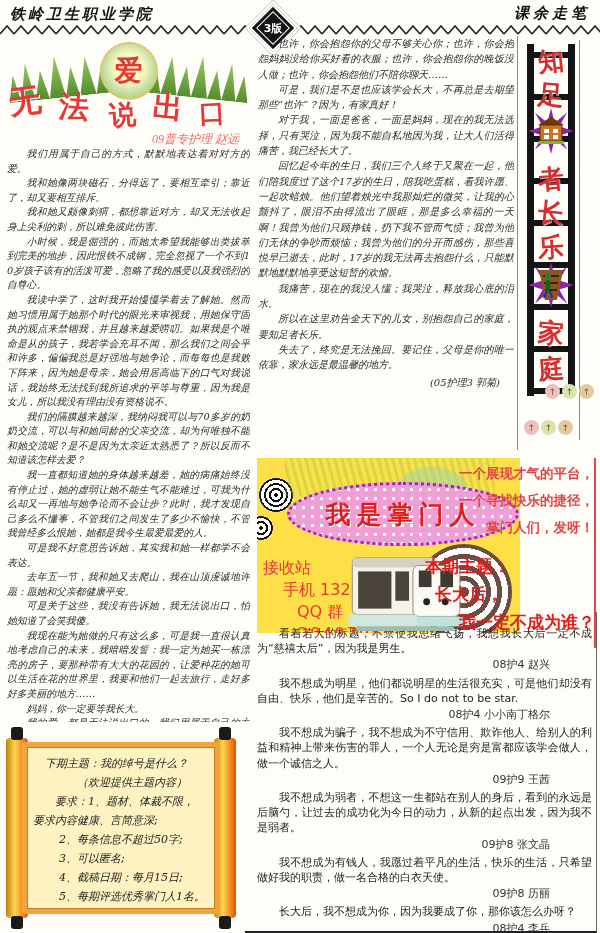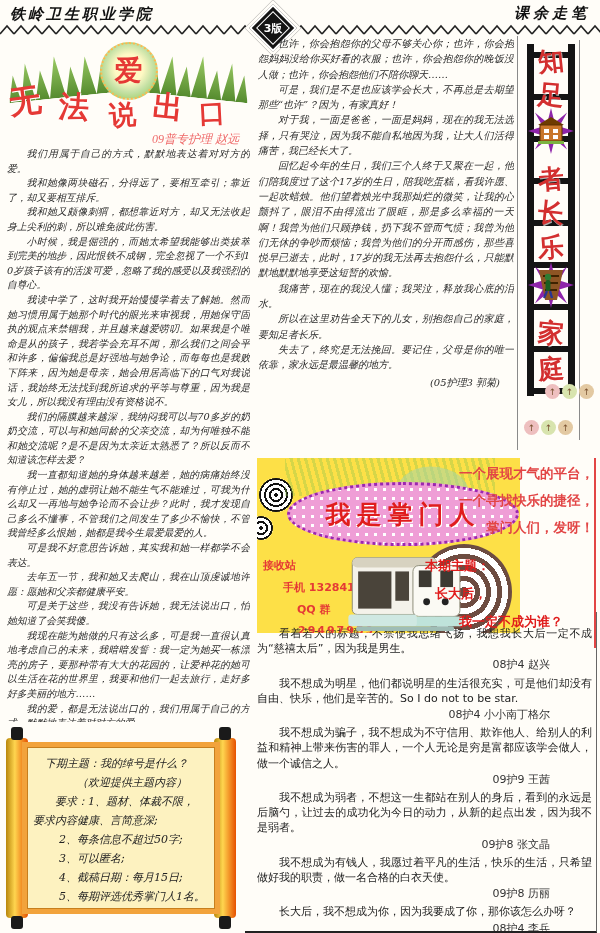--- a/index.html
+++ b/index.html
@@ -75,29 +75,29 @@
           background:repeating-radial-gradient(circle,#111 0 2px,#fff 2px 5px);}
   .spiral.small{left:-8px;top:58px;width:24px;height:24px;}
   .greenpatch{position:absolute;left:28px;top:0;width:210px;height:38px;
               background:repeating-linear-gradient(75deg,rgba(139,195,74,.35) 0 3px,transparent 3px 7px);}
   .leaf{position:absolute;right:52px;top:8px;width:72px;height:58px;background:#a5d6a7;opacity:.55;
         border-radius:60% 40% 55% 45%;transform:rotate(18deg);}
   .bubble{position:absolute;left:30px;top:24px;width:226px;height:58px;border-radius:50%;
           background-color:#ef9ed6;background-image:radial-gradient(circle,#fff 1.6px,transparent 2px);
           background-size:9px 9px;border:3px dotted #9c27b0;display:flex;align-items:center;justify-content:center;z-index:3;}
   .bubble-title{color:#e01d1d;font:bold 25px "DejaVu Serif",serif;letter-spacing:6px;text-shadow:1px 1px 0 #fff;white-space:nowrap;}
-  .contact{position:absolute;color:#e53935;font-size:11px;font-weight:bold;z-index:4;white-space:nowrap;}
+  .contact{position:absolute;color:#e53935;font-size:16px;font-weight:normal;z-index:4;white-space:nowrap;}
   .contact.c1{left:6px;top:100px;} .contact.c2{left:26px;top:122px;}
   .contact.c3{left:40px;top:144px;} .contact.c4{left:0;top:166px;letter-spacing:2px;margin-left:41px;}
   .rings{position:absolute;right:8px;top:86px;width:96px;height:96px;border-radius:50%;
          background:repeating-radial-gradient(circle,#6d4c41 0 5px,#fff 5px 11px);}
   .bus{position:absolute;left:88px;top:88px;width:130px;height:90px;z-index:4;}
   .promo-slogan{position:absolute;left:390px;top:460px;width:204px;text-align:right;color:#e24545;
                 font-size:13.5px;font-weight:bold;line-height:27px;z-index:5;}
-  .promo-topic{position:absolute;left:425px;top:552px;color:#e01d1d;font-size:13px;font-weight:bold;
+  .promo-topic{position:absolute;left:425px;top:552px;color:#e01d1d;font-size:17px;font-weight:bold;
                line-height:28px;z-index:5;white-space:nowrap;}
   .promo-topic div:nth-of-type(2){margin-left:10px;}
   .promo-topic div:nth-of-type(3){margin-left:34px;}
   .red-line{position:absolute;left:594px;top:458px;width:2px;height:190px;background:#e24545;}
   
   .subs{position:absolute;left:245px;top:612px;width:352px;height:321px;overflow:hidden;box-sizing:border-box;
         border-right:1px solid #666;border-bottom:2px solid #222;padding:14px 4px 0 12px;
         font-size:11px;line-height:15.2px;color:#222;}
   .sub-text{text-indent:2em;text-align:justify;word-break:break-all;}
   .sub-author{text-align:right;padding-right:42px;color:#333;margin:1px 0 3px;}
@@ -163,20 +163,21 @@
         <div class="para hw">我和她像两块磁石，分得远了，要相互牵引；靠近了，却又要相互排斥。</div>
         <div class="para hw">我和她又颇像刺猬，都想靠近对方，却又无法收起身上尖利的刺，所以难免彼此伤害。</div>
         <div class="para hw">小时候，我是倔强的，而她太希望我能够出类拔萃到完美的地步，因此恨铁不成钢，完全忽视了一个不到10岁孩子该有的活泼可爱，忽略了我的感受以及我强烈的自尊心。</div>
         <div class="para hw">我读中学了，这时我开始慢慢学着去了解她。然而她习惯用属于她那个时代的眼光来审视我，用她保守固执的观点来禁锢我，并且越来越爱唠叨。如果我是个唯命是从的孩子，我若学会充耳不闻，那么我们之间会平和许多，偏偏我总是好强地与她争论，而每每也是我败下阵来，因为她是母亲，她会用居高临下的口气对我说话，我始终无法找到我所追求的平等与尊重，因为我是女儿，所以我没有理由没有资格说不。</div>
         <div class="para hw">我们的隔膜越来越深，我纳闷我可以与70多岁的奶奶交流，可以与和她同龄的父亲交流，却为何唯独不能和她交流呢？是不是因为太亲近太熟悉了？所以反而不知道该怎样去爱？</div>
         <div class="para hw">我一直都知道她的身体越来越差，她的病痛始终没有停止过，她的虚弱让她不能生气不能难过，可我为什么却又一再地与她争论而不会让步？此时，我才发现自己多么不懂事，不管我们之间发生了多少不愉快，不管我曾经多么恨她，她都是我今生最爱最爱的人。</div>
         <div class="para hw">可是我不好意思告诉她，其实我和她一样都学不会表达。</div>
         <div class="para hw">去年五一节，我和她又去爬山，我在山顶虔诚地许愿：愿她和父亲都健康平安。</div>
         <div class="para hw">可是关于这些，我没有告诉她，我无法说出口，怕她知道了会笑我傻。</div>
         <div class="para hw">我现在能为她做的只有这么多，可是我一直很认真地考虑自己的未来，我暗暗发誓：我一定为她买一栋漂亮的房子，要那种带有大大的花园的，让爱种花的她可以生活在花的世界里，我要和他们一起去旅行，走好多好多美丽的地方……</div>
+        <div class="para hw">妈妈，你一定要等我长大。</div>
         <div class="para hw">我的爱，都是无法说出口的，我们用属于自己的方式，默默地表达着对对方的爱……</div>
       </div>
   </div>
 
   <div class="col-mid">
     <div>
 
     <div class="para hw">也许，你会抱怨你的父母不够关心你；也许，你会抱怨妈妈没给你买好看的衣服；也许，你会抱怨你的晚饭没人做；也许，你会抱怨他们不陪你聊天……</div>
         <div class="para hw">可是，我们是不是也应该学会长大，不再总是去期望那些“也许”？因为，有家真好！</div>
         <div class="para hw">对于我，一面是爸爸，一面是妈妈，现在的我无法选择，只有哭泣，因为我不能自私地因为我，让大人们活得痛苦，我已经长大了。</div>

